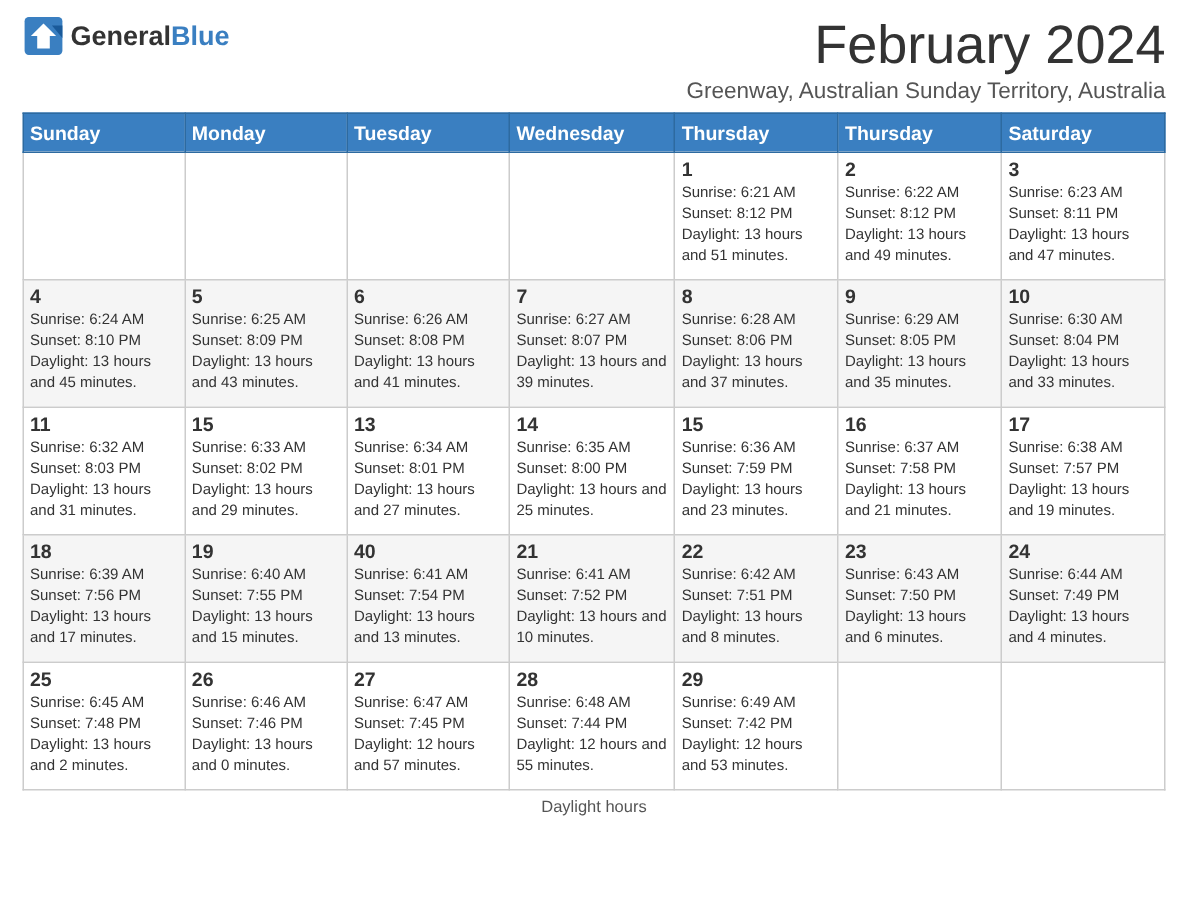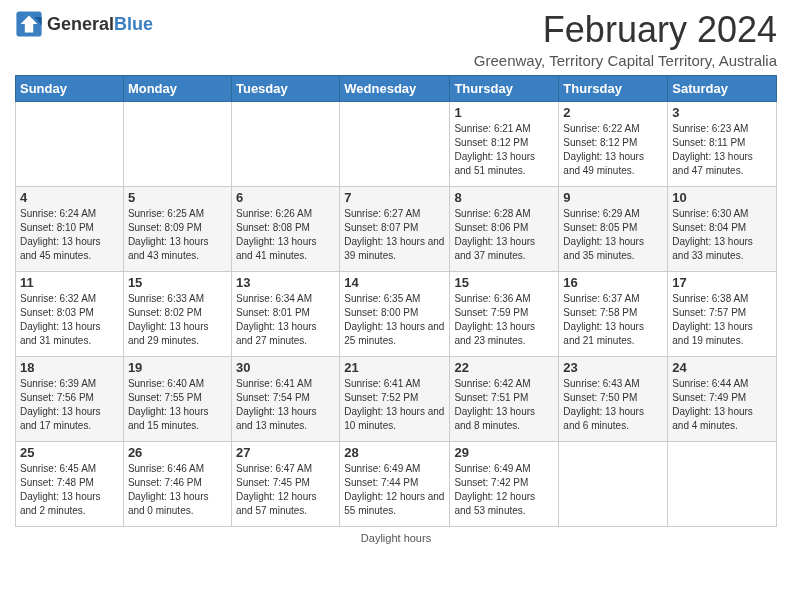--- a/index.html
+++ b/index.html
@@ -114,21 +114,21 @@
         <rect x="2" y="2" width="36" height="36" rx="4" fill="#3a7fc1"></rect>
         <polygon points="20,8 32,20 26,20 26,32 14,32 14,20 8,20" fill="white"></polygon>
         <polygon points="28,10 38,10 38,22" fill="#1a5a9a"></polygon>
       </svg>
       <div>
         <span class="logo-text-general">General</span><span class="logo-text-blue">Blue</span>
       </div>
     </div>
     <div class="title-block">
       <div class="main-title">February 2024</div>
-      <div class="subtitle">Greenway, Territory Capital Territory, Australia</div>
+      <div class="subtitle">Greenway, Australian Sunday Territory, Australia</div>
     </div>
   </div>
 
   <table class="calendar">
     <thead>
       <tr>
         <th>Sunday</th>
         <th>Monday</th>
         <th>Tuesday</th>
         <th>Wednesday</th>
@@ -276,21 +276,21 @@
 and 17 minutes.</div>
           </td>
           <td>
             <span class="day-number">19</span>
             <div class="day-info">Sunrise: 6:40 AM
 Sunset: 7:55 PM
 Daylight: 13 hours
 and 15 minutes.</div>
           </td>
           <td>
-            <span class="day-number">30</span>
+            <span class="day-number">40</span>
             <div class="day-info">Sunrise: 6:41 AM
 Sunset: 7:54 PM
 Daylight: 13 hours
 and 13 minutes.</div>
           </td>
           <td>
             <span class="day-number">21</span>
             <div class="day-info">Sunrise: 6:41 AM
 Sunset: 7:52 PM
 Daylight: 13 hours
@@ -335,21 +335,21 @@
           </td>
           <td>
             <span class="day-number">27</span>
             <div class="day-info">Sunrise: 6:47 AM
 Sunset: 7:45 PM
 Daylight: 12 hours
 and 57 minutes.</div>
           </td>
           <td>
             <span class="day-number">28</span>
-            <div class="day-info">Sunrise: 6:49 AM
+            <div class="day-info">Sunrise: 6:48 AM
 Sunset: 7:44 PM
 Daylight: 12 hours
 and 55 minutes.</div>
           </td>
           <td>
             <span class="day-number">29</span>
             <div class="day-info">Sunrise: 6:49 AM
 Sunset: 7:42 PM
 Daylight: 12 hours
 and 53 minutes.</div>

